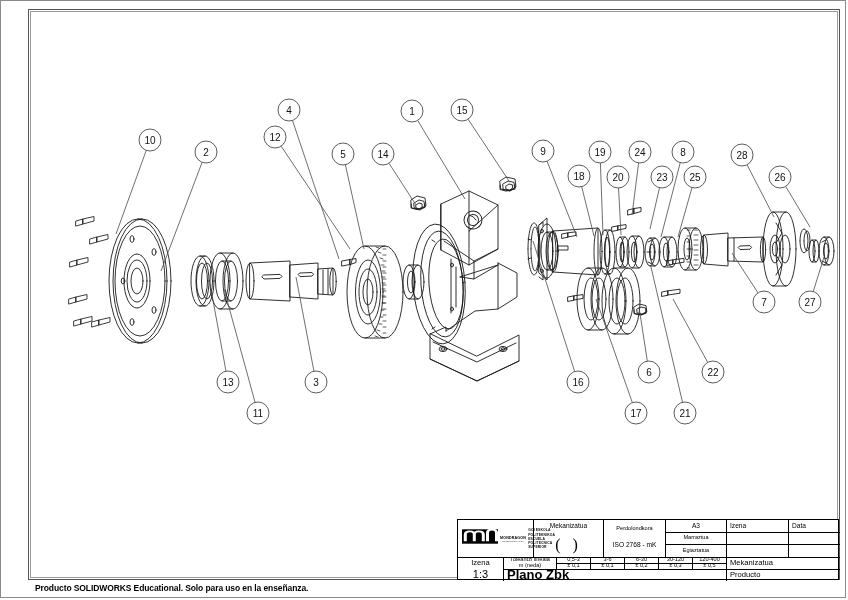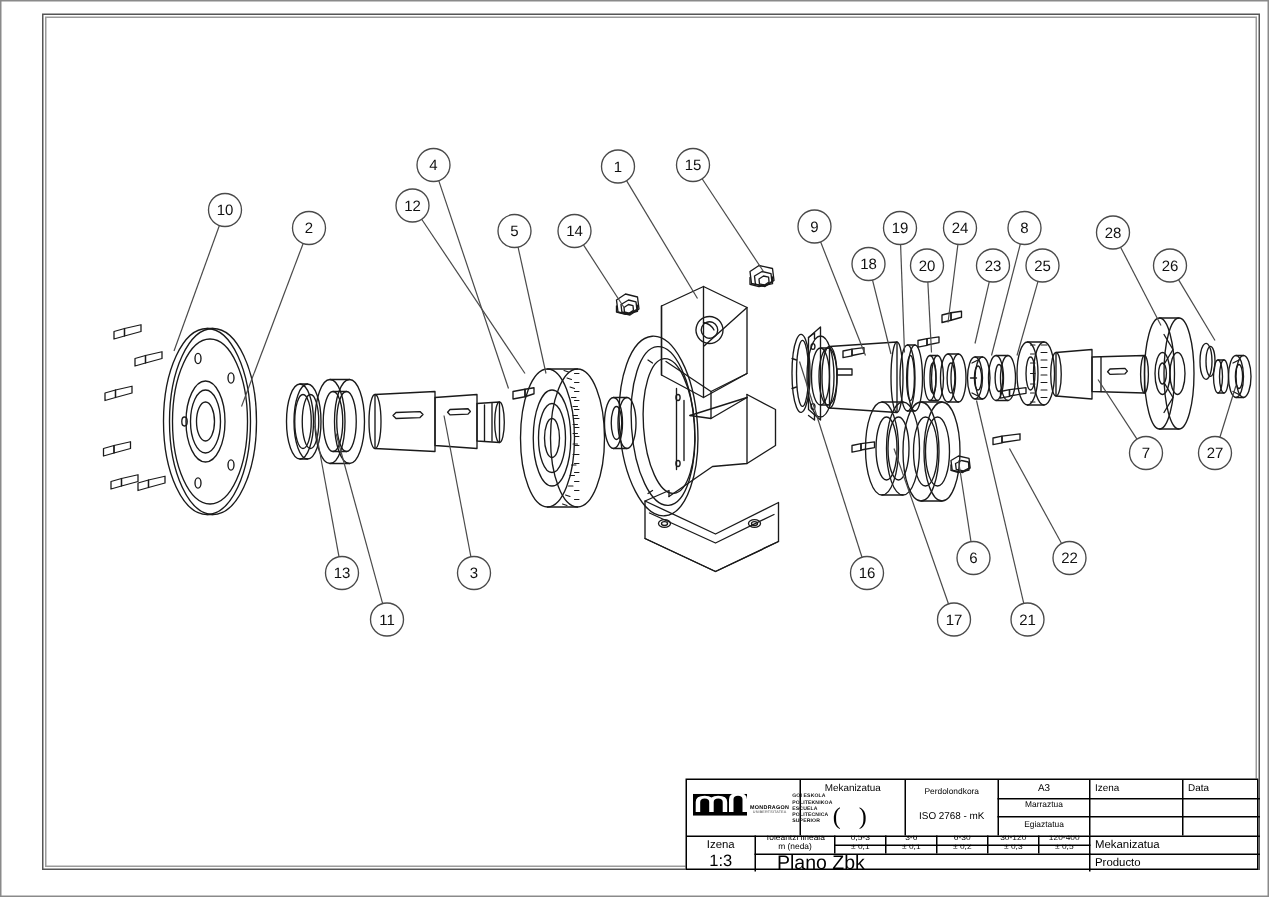--- a/index.html
+++ b/index.html
@@ -604,23 +604,24 @@
     <div class="tb-cell f6" style="left:167px;top:37px; width:33px; height:6px;">6-30</div>
     <div class="tb-cell f6" style="left:201px;top:37px; width:33px; height:6px;">30-120</div>
     <div class="tb-cell f6" style="left:235px;top:37px; width:33px; height:6px;">120-400</div>
 
     <div class="tb-cell f6" style="left:99px; top:43px; width:33px; height:6px;">± 0,1</div>
     <div class="tb-cell f6" style="left:133px;top:43px; width:33px; height:6px;">± 0,1</div>
     <div class="tb-cell f6" style="left:167px;top:43px; width:33px; height:6px;">± 0,2</div>
     <div class="tb-cell f6" style="left:201px;top:43px; width:33px; height:6px;">± 0,3</div>
     <div class="tb-cell f6" style="left:235px;top:43px; width:33px; height:6px;">± 0,5</div>
 
-    <div class="tb-cell left f13" style="left:57px; top:49px; width:120px; height:12px;">Plano Zbk</div>
+    <div class="tb-cell left f13" style="left:46px; top:49px; width:120px; height:12px;font-weight:bold;">Plano Zbk</div>
     <div class="tb-cell left f9" style="left:168px; top:49px; width:100px; height:12px;"></div>
 
     <div class="tb-cell left f8" style="left:269px; top:37px; width:60px; height:12px;">Mekanizatua</div>
     <div class="tb-cell left f8" style="left:330px; top:37px; width:52px; height:12px;"></div>
     <div class="tb-cell left f8" style="left:269px; top:49px; width:60px; height:12px;">Producto</div>
     <div class="tb-cell left f8" style="left:330px; top:49px; width:52px; height:12px;"></div>
   </div>
 
+  <div id="bottom-note">Producto SOLIDWORKS Educational. Solo para uso en la enseñanza.</div>
 
 </div>
 
 </body></html>

